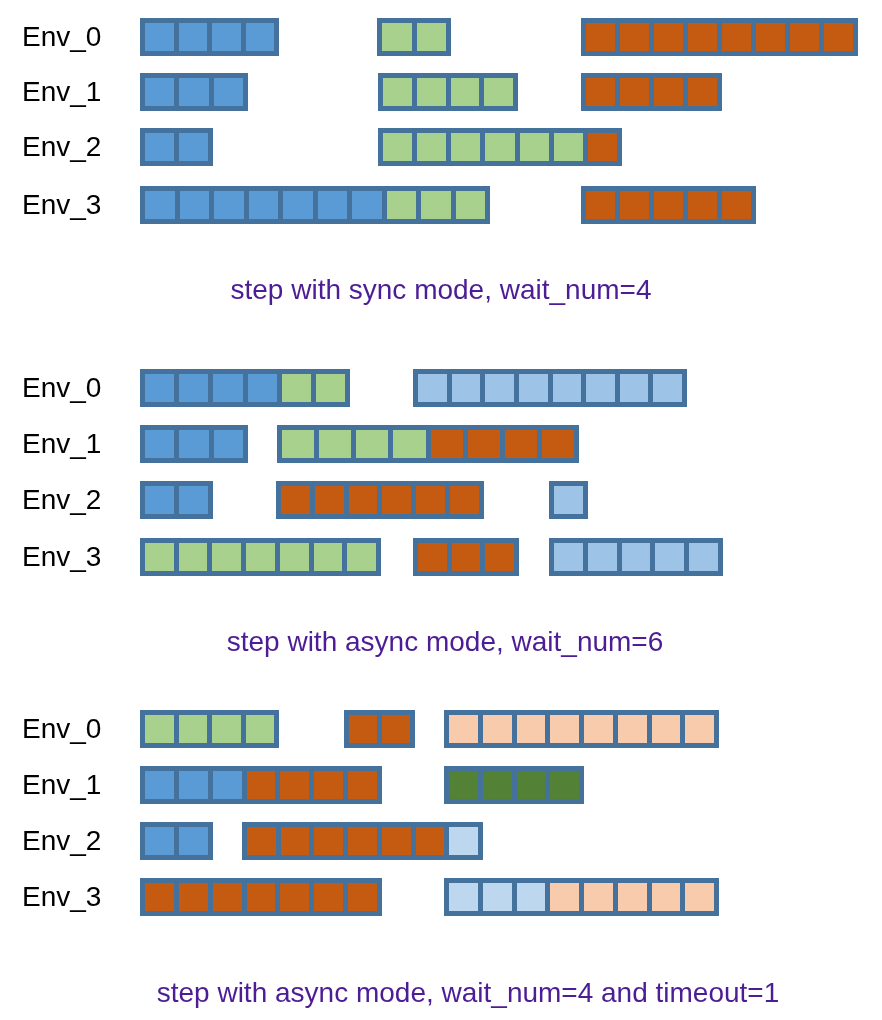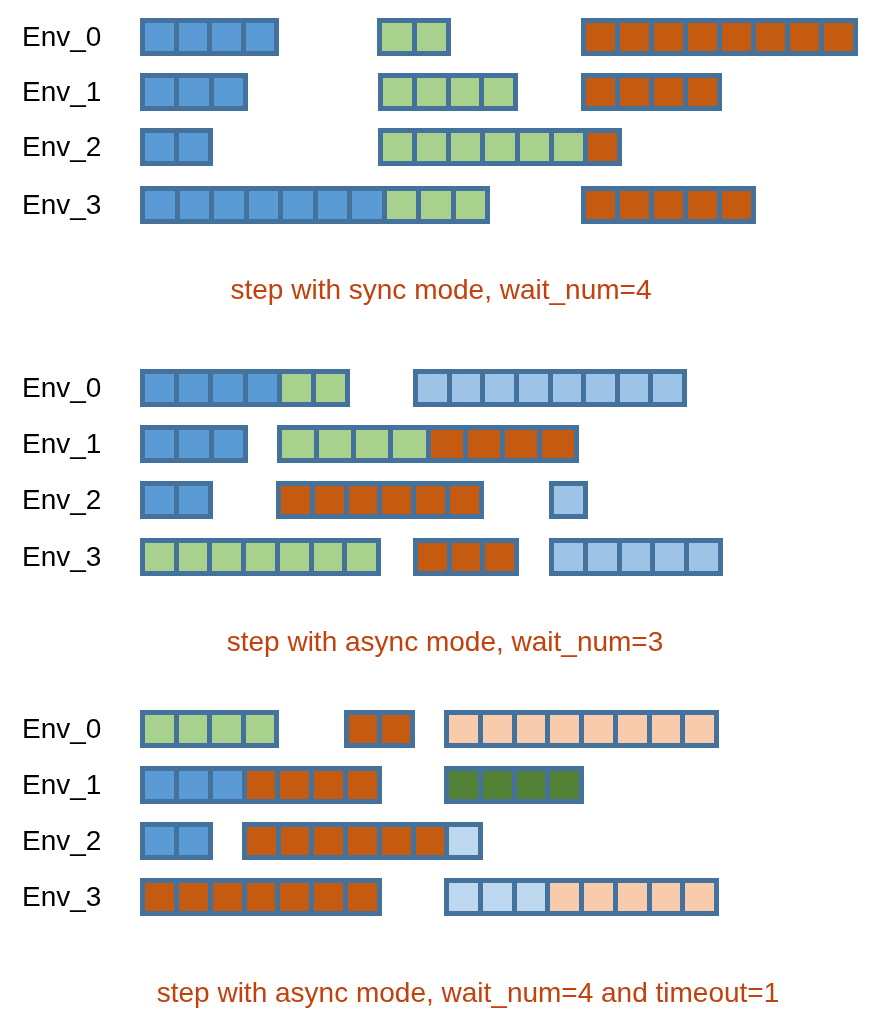--- a/index.html
+++ b/index.html
@@ -28,21 +28,21 @@
     display: flex;
     gap: 5px;
     padding: 5px;
   }
   .block { flex: 1 1 0; }
   .caption {
     position: absolute;
     transform: translateX(-50%);
     font-size: 28px;
     line-height: 30px;
-    color: #c2410c;
+    color: #4c1d95;
     white-space: nowrap;
   }
 </style>
 </head>
 <body>
 
 <div class="canvas">
     <div class="env-label" style="top: 18px;">Env_0</div>
     <div class="bar" style="left: 140px; top: 18px; width: 139px; background: rgb(68, 114, 156);">
       <div class="block" style="background: rgb(91, 155, 213);"></div>
@@ -183,21 +183,21 @@
       <div class="block" style="background: rgb(197, 90, 17);"></div>
       <div class="block" style="background: rgb(197, 90, 17);"></div>
     </div>
     <div class="bar" style="left: 549px; top: 538px; width: 174px; background: rgb(68, 114, 156);">
       <div class="block" style="background: rgb(157, 195, 230);"></div>
       <div class="block" style="background: rgb(157, 195, 230);"></div>
       <div class="block" style="background: rgb(157, 195, 230);"></div>
       <div class="block" style="background: rgb(157, 195, 230);"></div>
       <div class="block" style="background: rgb(157, 195, 230);"></div>
     </div>
-    <div class="caption" style="left: 445px; top: 627px;">step with async mode, wait_num=3</div>
+    <div class="caption" style="left: 445px; top: 627px;">step with async mode, wait_num=6</div>
     <div class="env-label" style="top: 710px;">Env_0</div>
     <div class="bar" style="left: 140px; top: 710px; width: 139px; background: rgb(68, 114, 156);">
       <div class="block" style="background: rgb(169, 209, 142);"></div>
       <div class="block" style="background: rgb(169, 209, 142);"></div>
       <div class="block" style="background: rgb(169, 209, 142);"></div>
       <div class="block" style="background: rgb(169, 209, 142);"></div>
     </div>
     <div class="bar" style="left: 344px; top: 710px; width: 71px; background: rgb(68, 114, 156);">
       <div class="block" style="background: rgb(197, 90, 17);"></div>
       <div class="block" style="background: rgb(197, 90, 17);"></div>

